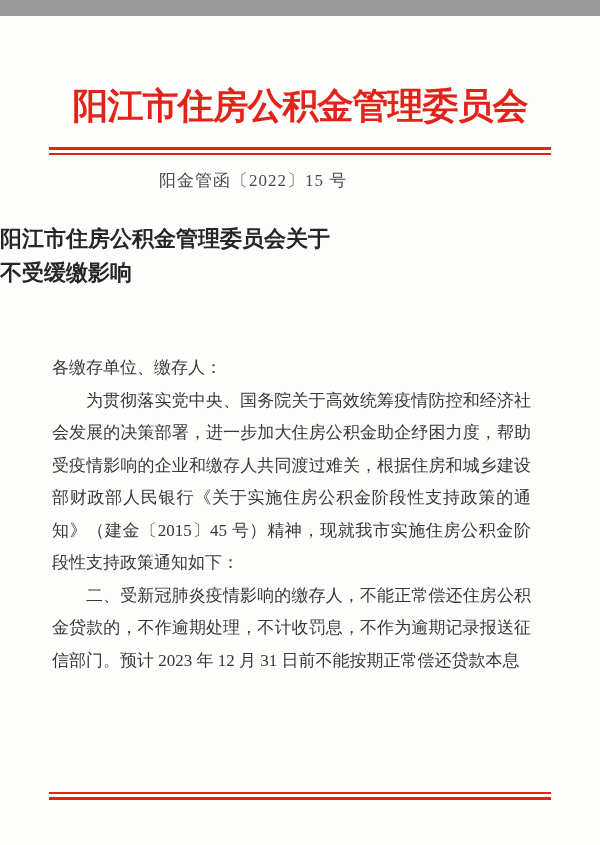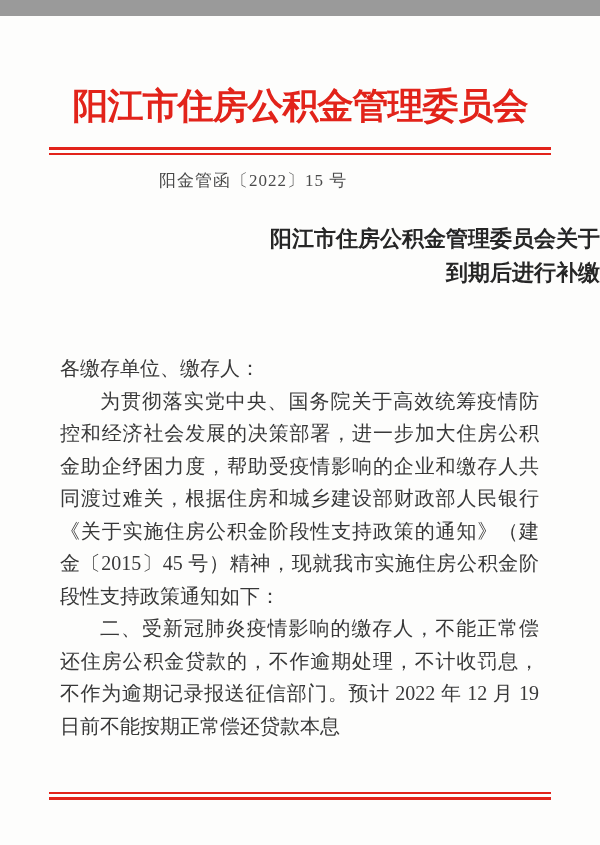--- a/index.html
+++ b/index.html
@@ -35,31 +35,31 @@
     top: 153px; left: 0; right: 94px;
     text-align: center;
     font-size: 17px;
     letter-spacing: 1px;
     color: #4a4a4a;
     white-space: nowrap;
   }
   .title {
     position: absolute;
     top: 206px; left: 0; right: 0;
-    text-align: right;
+    text-align: left;
     font-size: 22px;
     font-weight: bold;
     line-height: 34px;
     color: #262626;
   }
   .body {
     position: absolute;
-    top: 336px; left: 60px;
+    top: 336px; left: 52px;
     width: 479px;
-    font-size: 20px;
+    font-size: 17px;
     line-height: 32.5px;
     color: var(--body-text, #383838);
     text-align: justify;
   }
   .body p { margin: 0; }
   .para { text-indent: 2em; }
   .rule-foot-thin  { top: 776px; height: 1.5px; }
   .rule-foot-thick { top: 780.5px; height: 3.2px; }
   .scan-band {
     position: absolute;
@@ -78,27 +78,27 @@
 
   <div class="agency">阳江市住房公积金管理委员会</div>
 
   <div class="rule rule-head-thick"></div>
   <div class="rule rule-head-thin"></div>
 
   <div class="doc-number">阳金管函〔2022〕15 号</div>
 
   <div class="title">
     <div>阳江市住房公积金管理委员会关于</div>
-    <div>到期后进行补缴</div>
+    <div>不受缓缴影响</div>
   </div>
 
   <div class="body">
     <p class="salutation">各缴存单位、缴存人：</p>
     <p class="para">为贯彻落实党中央、国务院关于高效统筹疫情防控和经济社会发展的决策部署，进一步加大住房公积金助企纾困力度，帮助受疫情影响的企业和缴存人共同渡过难关，根据住房和城乡建设部财政部人民银行《关于实施住房公积金阶段性支持政策的通知》（建金〔2015〕45 号）精神，现就我市实施住房公积金阶段性支持政策通知如下：</p>
-    <p class="para">二、受新冠肺炎疫情影响的缴存人，不能正常偿还住房公积金贷款的，不作逾期处理，不计收罚息，不作为逾期记录报送征信部门。预计 2022 年 12 月 19 日前不能按期正常偿还贷款本息</p>
+    <p class="para">二、受新冠肺炎疫情影响的缴存人，不能正常偿还住房公积金贷款的，不作逾期处理，不计收罚息，不作为逾期记录报送征信部门。预计 2023 年 12 月 31 日前不能按期正常偿还贷款本息</p>
   </div>
 
   <div class="rule rule-foot-thin"></div>
   <div class="rule rule-foot-thick"></div>
 
   <div class="scan-band"></div>
 
 </div>
 
 </body></html>

